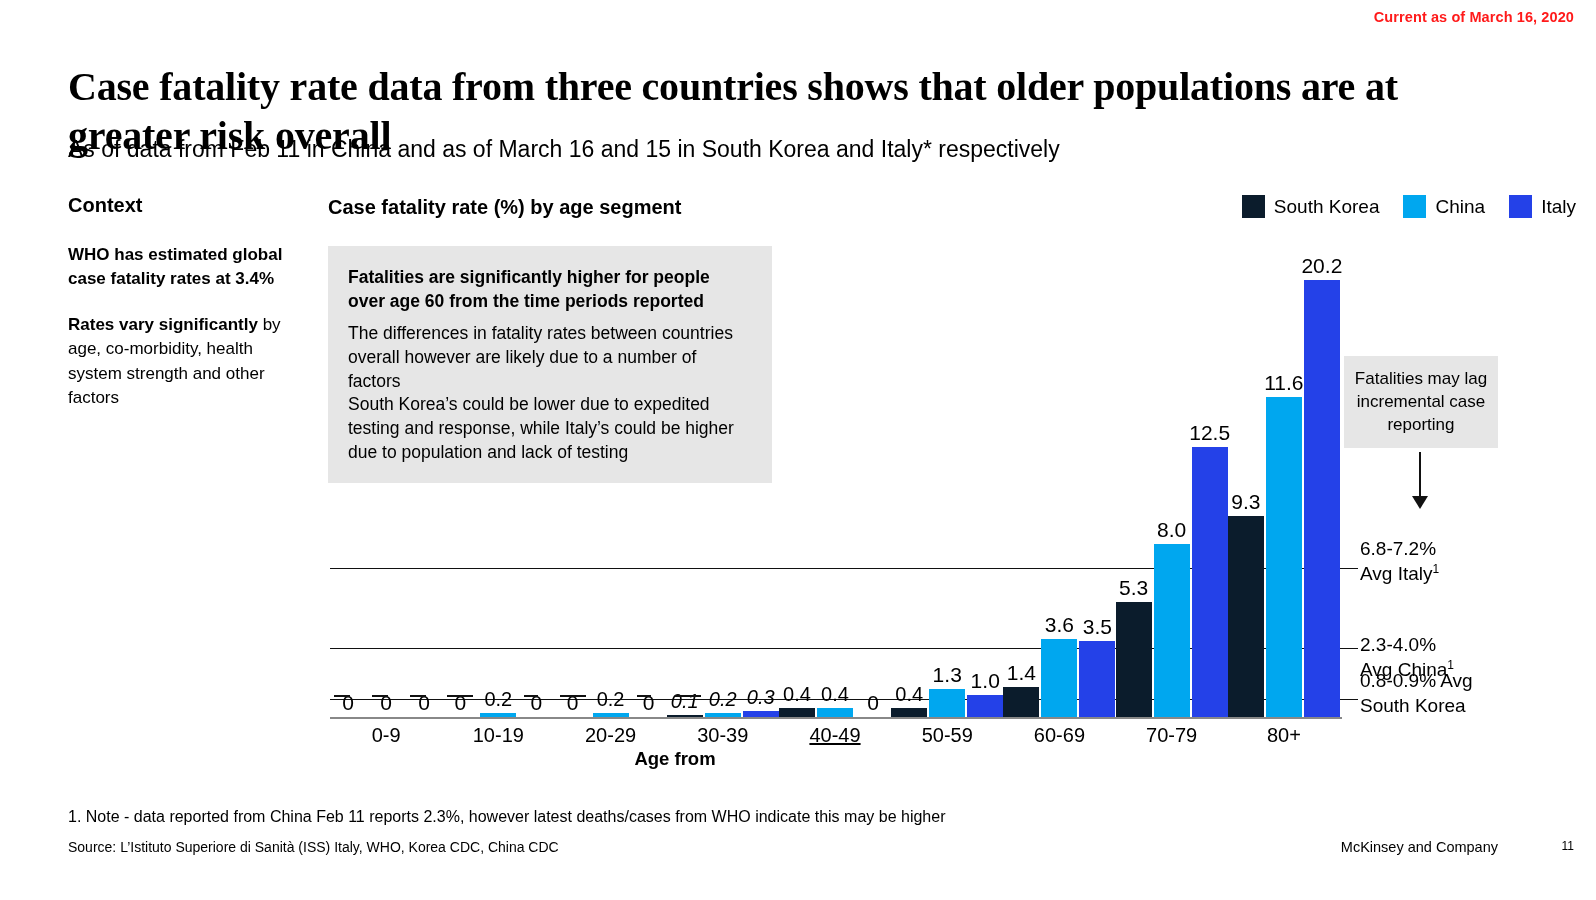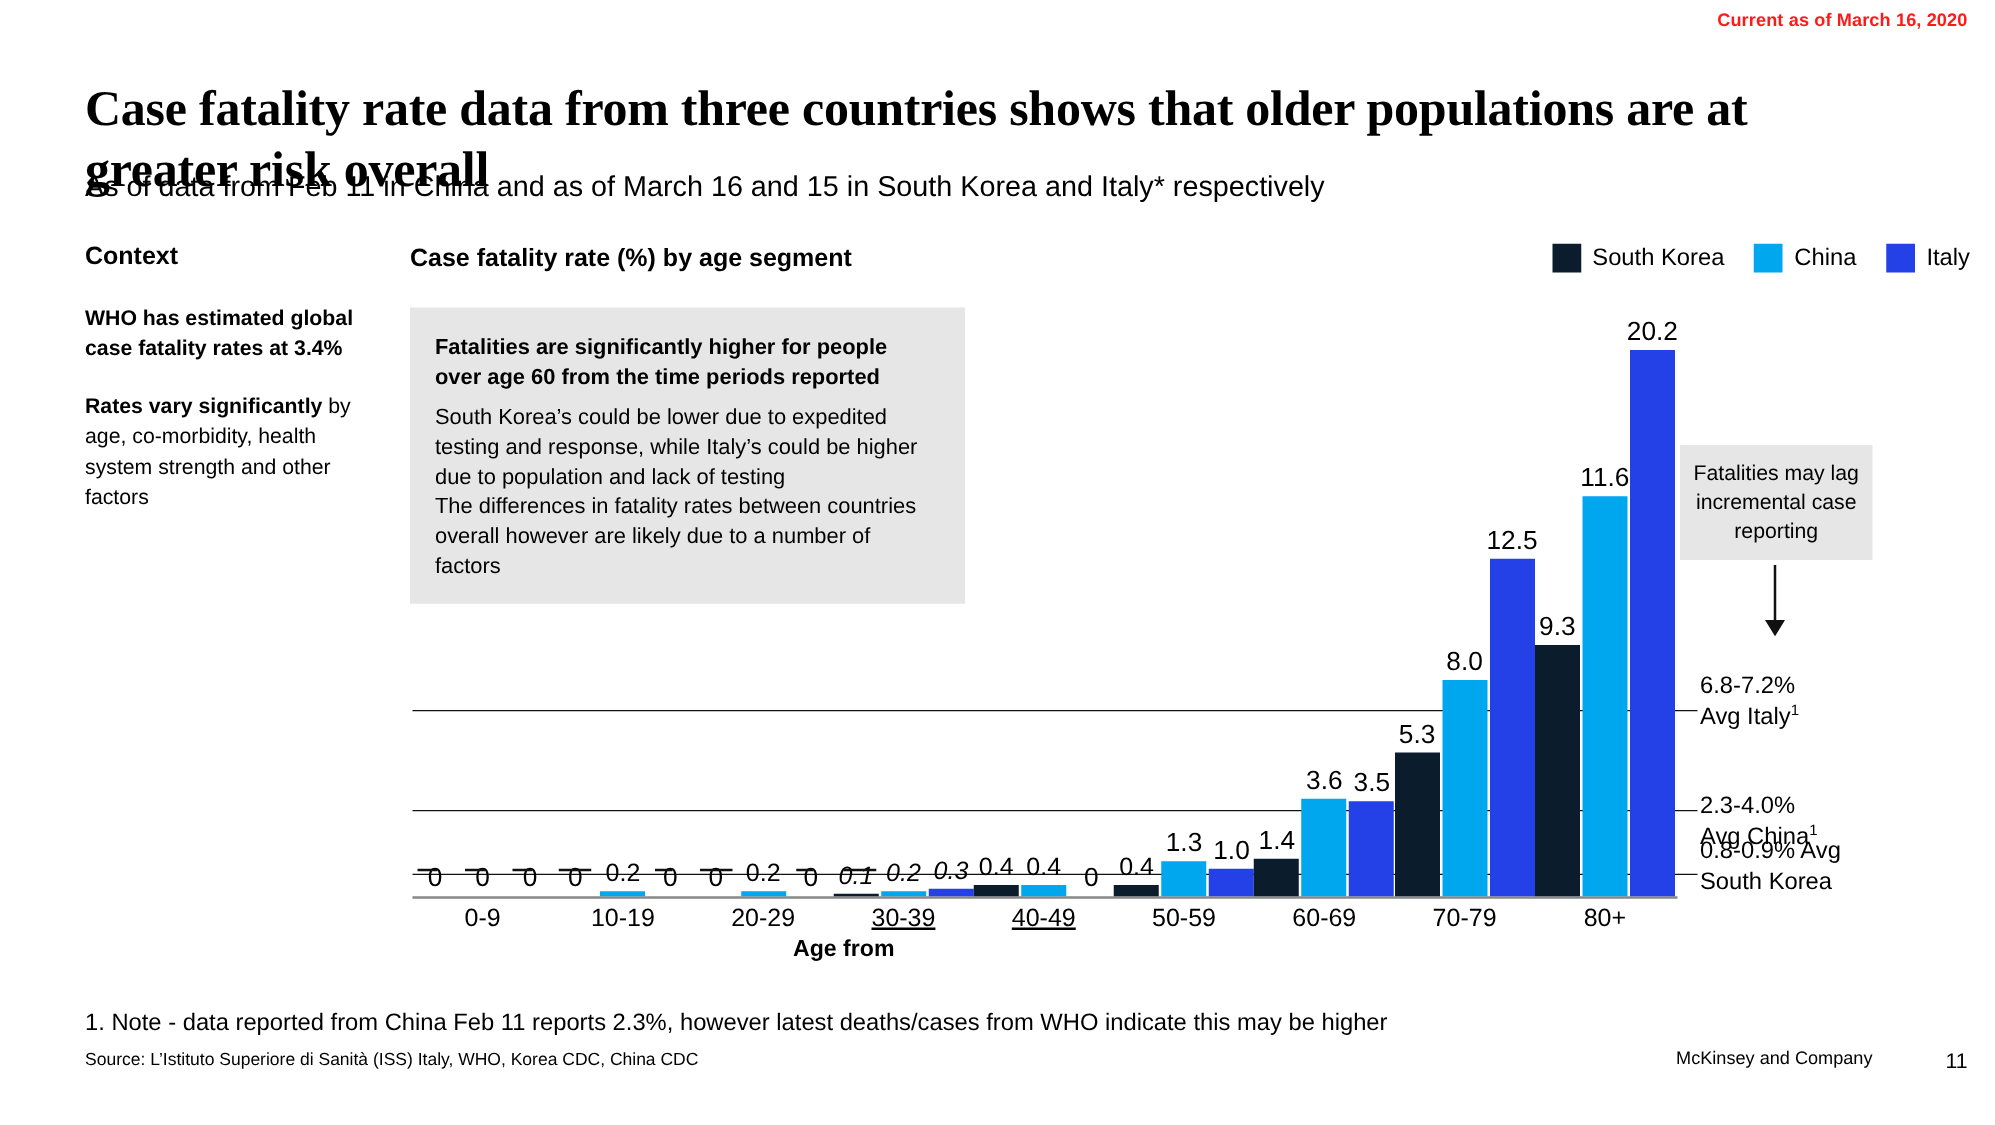--- a/index.html
+++ b/index.html
@@ -107,28 +107,28 @@
     width:0; height:0;
     border-left:8px solid transparent; border-right:8px solid transparent;
     border-top:13px solid #111;
   }
   .avg-note { position:absolute; left:1360px; font-size:19px; line-height:1.32; }
   .avg-note sup { font-size:12px; }
 
   
   #footnote {
     position:absolute; left:68px; top:808px;
-    font-size:19px; color:#000;
+    font-size:16px; color:#000;
   }
   #source {
     position:absolute; left:68px; top:839px;
     font-size:14px; color:#000;
   }
   #brand { position:absolute; right:98px; top:839px; font-size:14.5px; }
-  #page-number { position:absolute; right:22px; top:839px; font-size:17px; }
+  #page-number { position:absolute; right:22px; top:839px; font-size:12px; }
 </style>
 </head>
 <body>
 
 <div id="current-date">Current as of March 16, 2020</div>
 <h1 id="page-title">Case fatality rate data from three countries shows that older populations are at greater risk overall</h1>
 <div id="page-subtitle">As of data from Feb 11 in China and as of March 16 and 15 in South Korea and Italy* respectively</div>
 
 <div id="context-col">
   <div id="context-heading">Context</div>
@@ -287,39 +287,39 @@
       </div>
       <div class="bar-wrap">
         <span class="bar-label">20.2</span>
         <div class="bar" style="height: 436.731px; background: rgb(36, 65, 232);"></div>
       </div>
     </div>
   </div>
 
 <div id="callout-box">
   <div id="callout-heading">Fatalities are significantly higher for people over age 60 from the time periods reported</div>
+  <div class="callout-para">The differences in fatality rates between countries overall however are likely due to a number of factors</div>
   <div class="callout-para">South Korea’s could be lower due to expedited testing and response, while Italy’s could be higher due to population and lack of testing</div>
-  <div class="callout-para">The differences in fatality rates between countries overall however are likely due to a number of factors</div>
 </div>
 
 <div id="lag-box">Fatalities may lag incremental case reporting</div>
 <div id="lag-arrow"></div>
 <div id="lag-arrow-head"></div>
 
 <div id="x-axis-title">Age from</div>
 
 <div id="footnote">1. Note - data reported from China Feb 11 reports 2.3%, however latest deaths/cases from WHO indicate this may be higher</div>
 <div id="source">Source: L’Istituto Superiore di Sanità (ISS) Italy, WHO, Korea CDC, China CDC</div>
 <div id="brand">McKinsey and Company</div>
 <div id="page-number">11</div>
 
 <div class="xtick" style="left: 326.111px; width: 120px;">0-9</div>
 <div class="xtick" style="left: 438.333px; width: 120px;">10-19</div>
 <div class="xtick" style="left: 550.556px; width: 120px;">20-29</div>
-<div class="xtick" style="left: 662.778px; width: 120px; text-decoration: underline;">30-39</div>
+<div class="xtick" style="left: 662.778px; width: 120px;">30-39</div>
 <div class="xtick" style="left: 775px; width: 120px; text-decoration: underline;">40-49</div>
 <div class="xtick" style="left: 887.222px; width: 120px;">50-59</div>
 <div class="xtick" style="left: 999.444px; width: 120px;">60-69</div>
 <div class="xtick" style="left: 1111.67px; width: 120px;">70-79</div>
 <div class="xtick" style="left: 1223.89px; width: 120px;">80+</div>
 <div style="position: absolute; left: 334px; top: 695px; width: 16px; border-top: 2px solid rgb(17, 17, 17);"></div>
 <div style="position: absolute; left: 372px; top: 695px; width: 16px; border-top: 2px solid rgb(17, 17, 17);"></div>
 <div style="position: absolute; left: 410px; top: 695px; width: 16px; border-top: 2px solid rgb(17, 17, 17);"></div>
 <div style="position: absolute; left: 447px; top: 695px; width: 26px; border-top: 2px solid rgb(17, 17, 17);"></div>
 <div style="position: absolute; left: 524px; top: 695px; width: 14px; border-top: 2px solid rgb(17, 17, 17);"></div>

